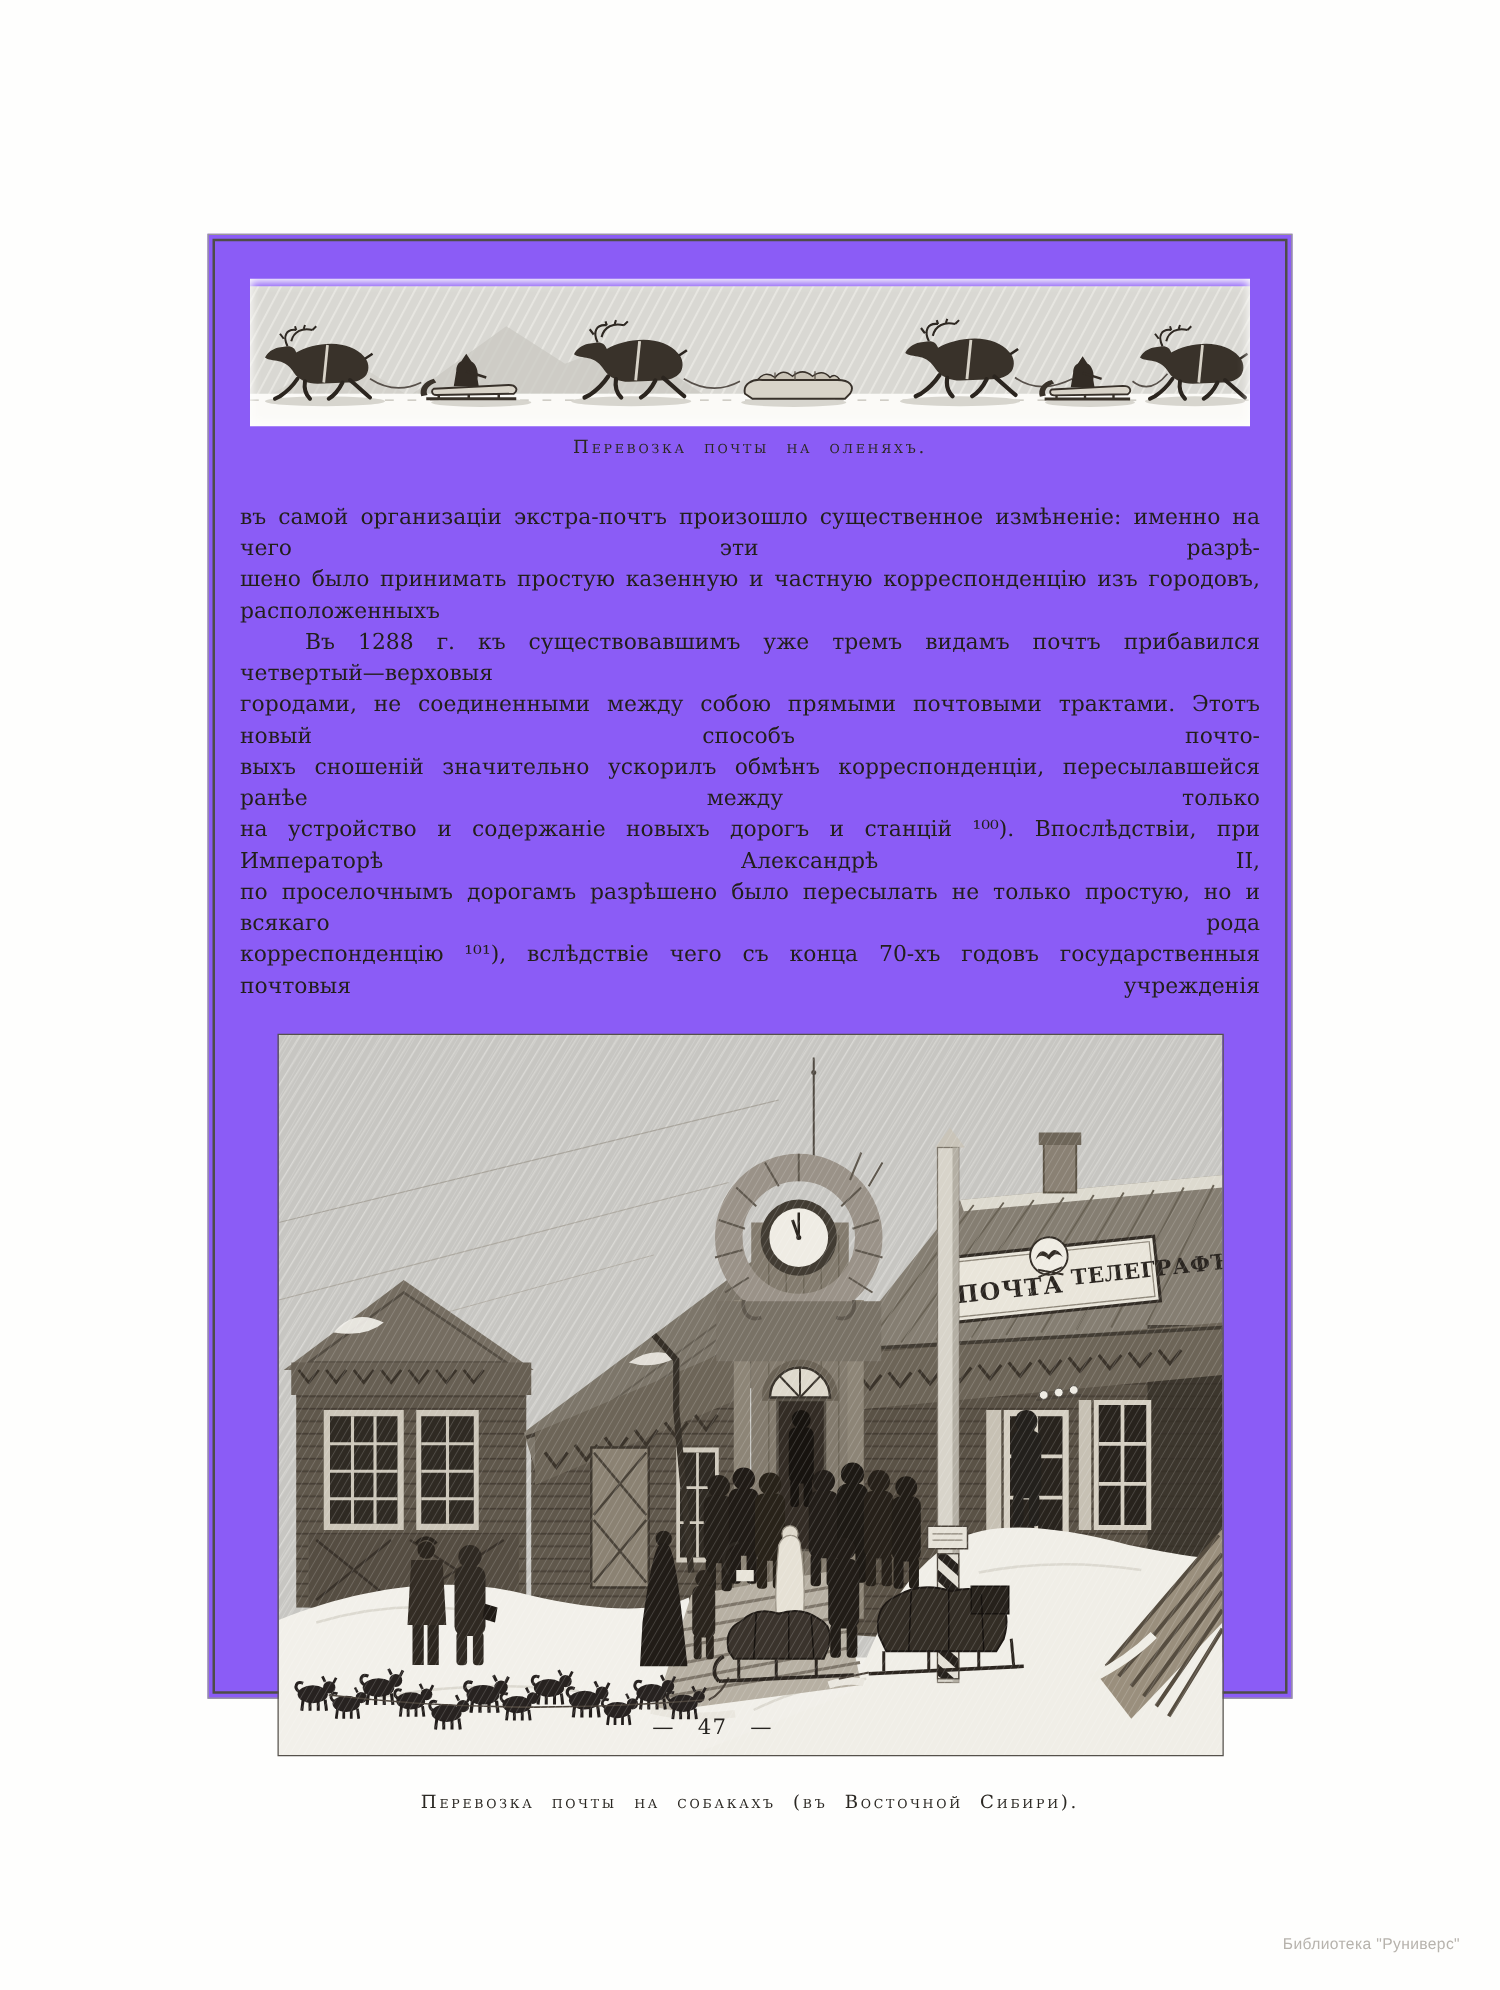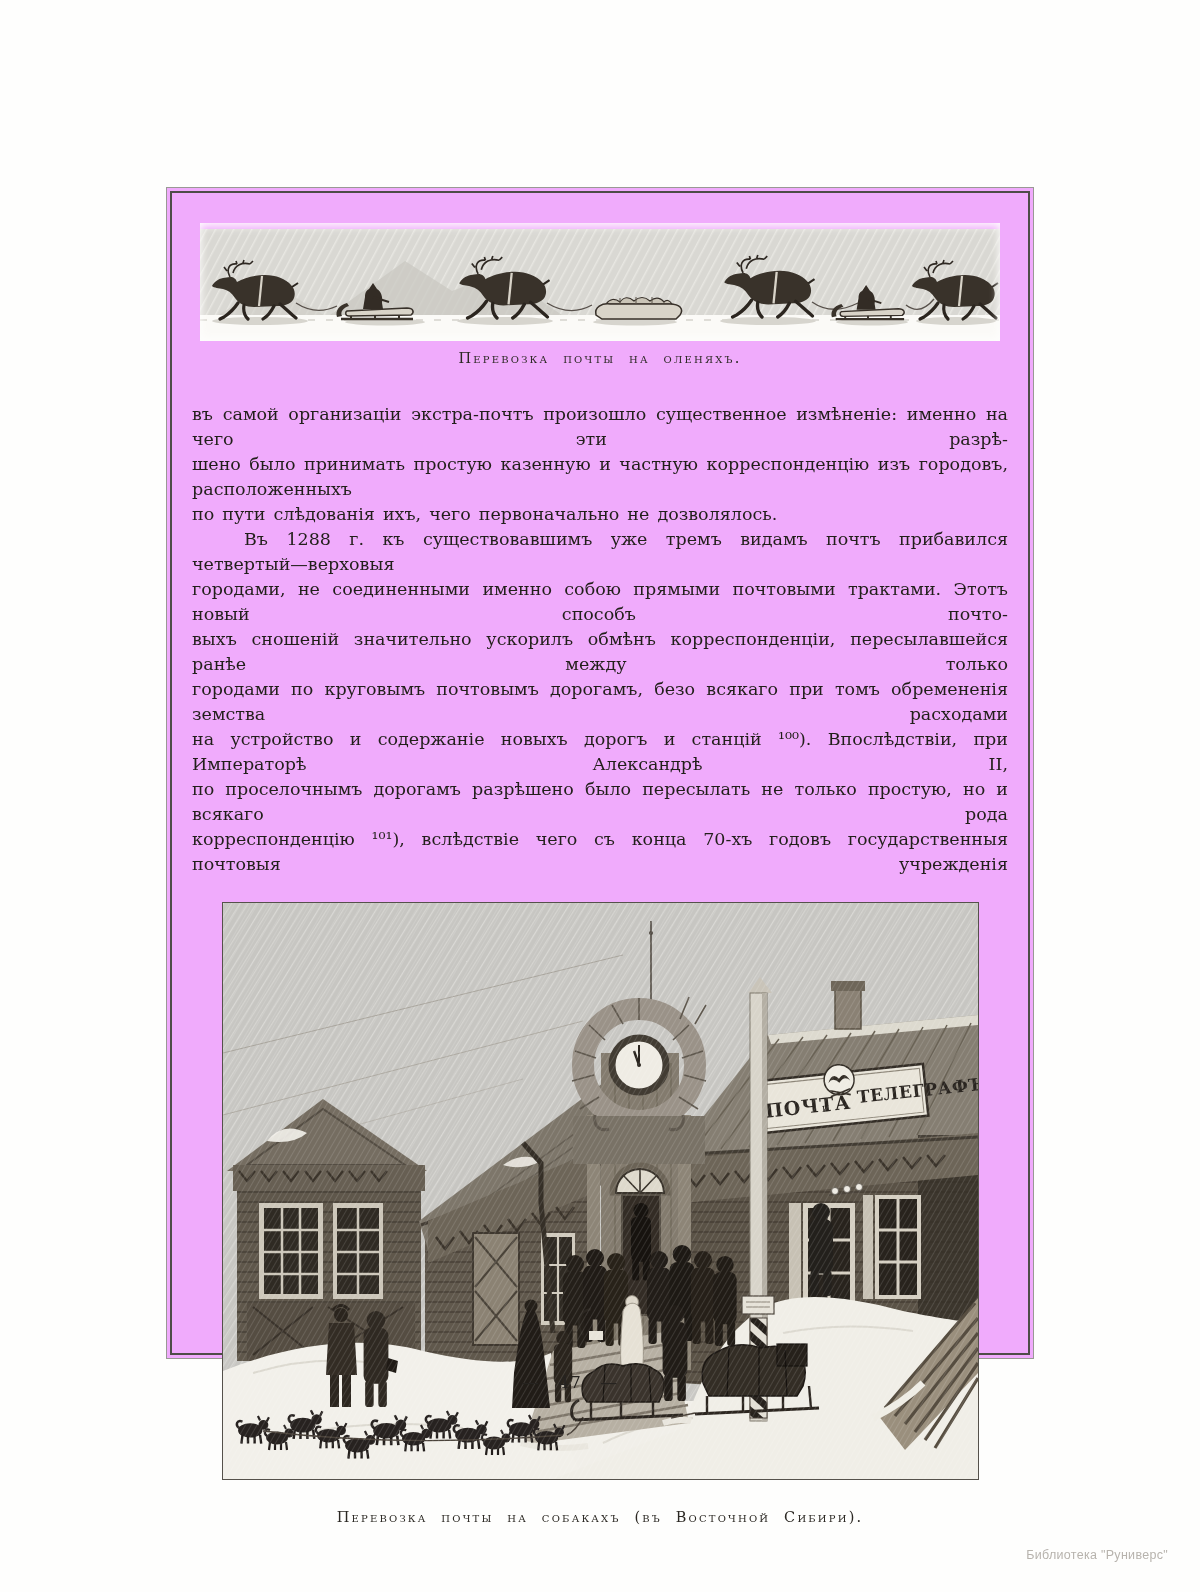--- a/index.html
+++ b/index.html
@@ -3,21 +3,21 @@
 <meta charset="utf-8">
 <style>
   html,body{margin:0;padding:0;}
   body{
     width:1200px;height:1592px;position:relative;background:#fefefd;
     font-family:"DejaVu Serif","Liberation Serif",serif;color:#201d18;
     overflow:hidden;
   }
   .frame-outer{
     position:absolute;left:166px;top:187px;width:866px;height:1170px;
-    border:1px solid #9a9995;background:#f0abfc;
+    border:1px solid #9a9995;background:#8b5cf6;
   }
   .frame-inner{
     position:absolute;left:3px;top:3px;right:3px;bottom:3px;
     border:2px solid #4e4c48;
   }
   .engraving{width:800px;height:118px;margin:30px auto 0;position:relative;}
   .caption{
     text-align:center;font-variant:small-caps;letter-spacing:2.2px;
     word-spacing:7px;font-size:14.5px;color:#2b2823;margin-top:9px;
   }
@@ -108,27 +108,25 @@
 
           <rect x="-6" y="-4" width="812" height="126" fill="none" stroke="#fefefd" stroke-width="14" filter="url(#eblur)"></rect>
         </svg>
       </div>
       <div class="caption">Перевозка почты на оленяхъ.</div>
 
       <div class="text-block">
         <div>
           <div class="line">въ самой организаціи экстра-почтъ произошло существенное измѣненіе: именно на чего эти разрѣ-</div>
           <div class="line">шено было принимать простую казенную и частную корреспонденцію изъ городовъ, расположенныхъ</div>
-          <div class="line end">по пути слѣдованія ихъ, чего первоначально не дозволялось.</div>
         </div>
         <div>
           <div class="line ind">Въ 1288 г. къ существовавшимъ уже тремъ видамъ почтъ прибавился четвертый—верховыя</div>
-          <div class="line">городами, не соединенными именно собою прямыми почтовыми трактами. Этотъ новый способъ почто-</div>
+          <div class="line">городами, не соединенными между собою прямыми почтовыми трактами. Этотъ новый способъ почто-</div>
           <div class="line">выхъ сношеній значительно ускорилъ обмѣнъ корреспонденціи, пересылавшейся ранѣе между только</div>
-          <div class="line">городами по круговымъ почтовымъ дорогамъ, безо всякаго при томъ обремененія земства расходами</div>
           <div class="line">на устройство и содержаніе новыхъ дорогъ и станцій ¹⁰⁰). Впослѣдствіи, при Императорѣ Александрѣ II,</div>
           <div class="line">по проселочнымъ дорогамъ разрѣшено было пересылать не только простую, но и всякаго рода</div>
           <div class="line">корреспонденцію ¹⁰¹), вслѣдствіе чего съ конца 70-хъ годовъ государственныя почтовыя учрежденія</div>
         </div>
       </div>
 
       <div class="photo-wrap">
         <svg width="755" height="576" viewBox="0 0 755 576">
           <defs>
             <pattern id="phatch" width="7" height="7" patternUnits="userSpaceOnUse" patternTransform="rotate(32)">

